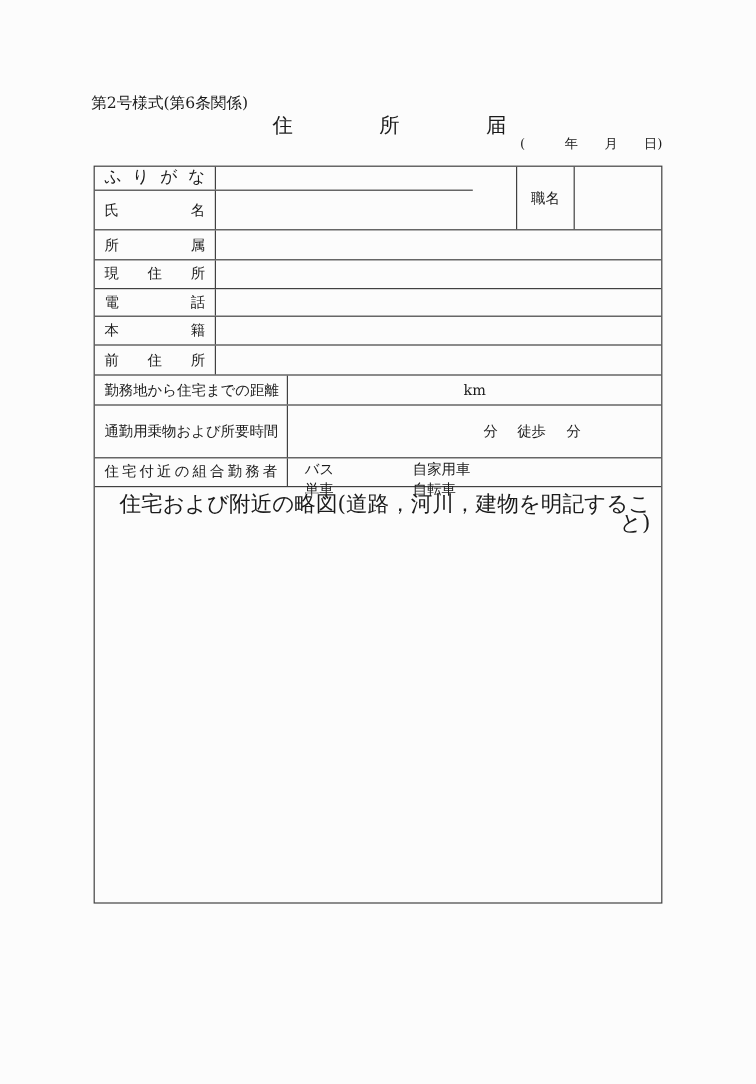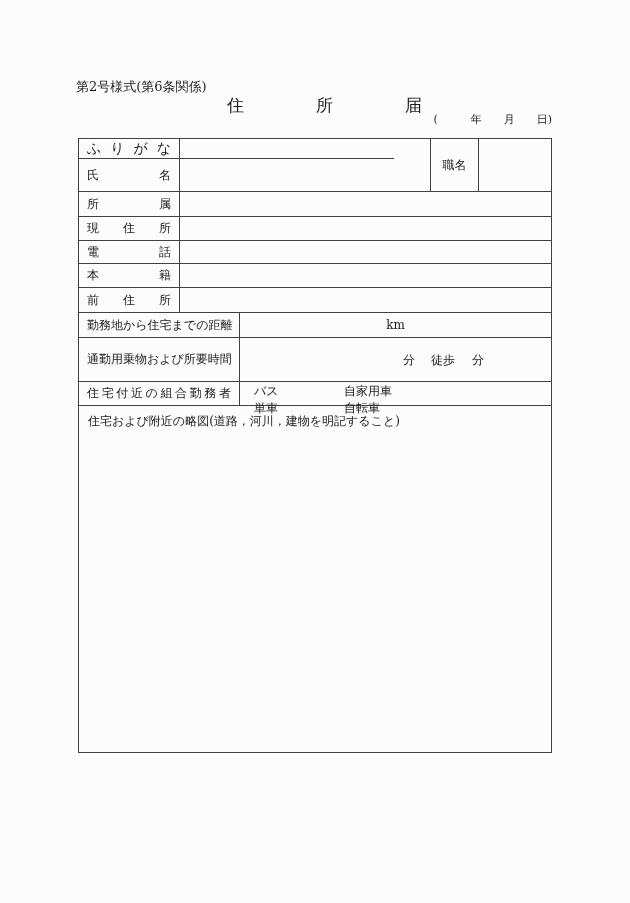--- a/index.html
+++ b/index.html
@@ -110,22 +110,23 @@
   }
   .cmid {
     position: absolute;
     top: 50%;
     transform: translateY(-50%);
     white-space: nowrap;
   }
   .maprow { flex: 1; display: block; }
   .maplabel {
     padding: 7px 9px 0 9px;
-    font-size: 12px;
+    font-size: 18px;
     line-height: 16px;
+    text-align: right;
   }
 </style>
 </head>
 <body>
 
 <div class="sheet">
 
   <div class="formno">第2号様式(第6条関係)</div>
   <div class="title">住所届</div>
   <div class="dateline">(　　　年　　月　　日)</div>

